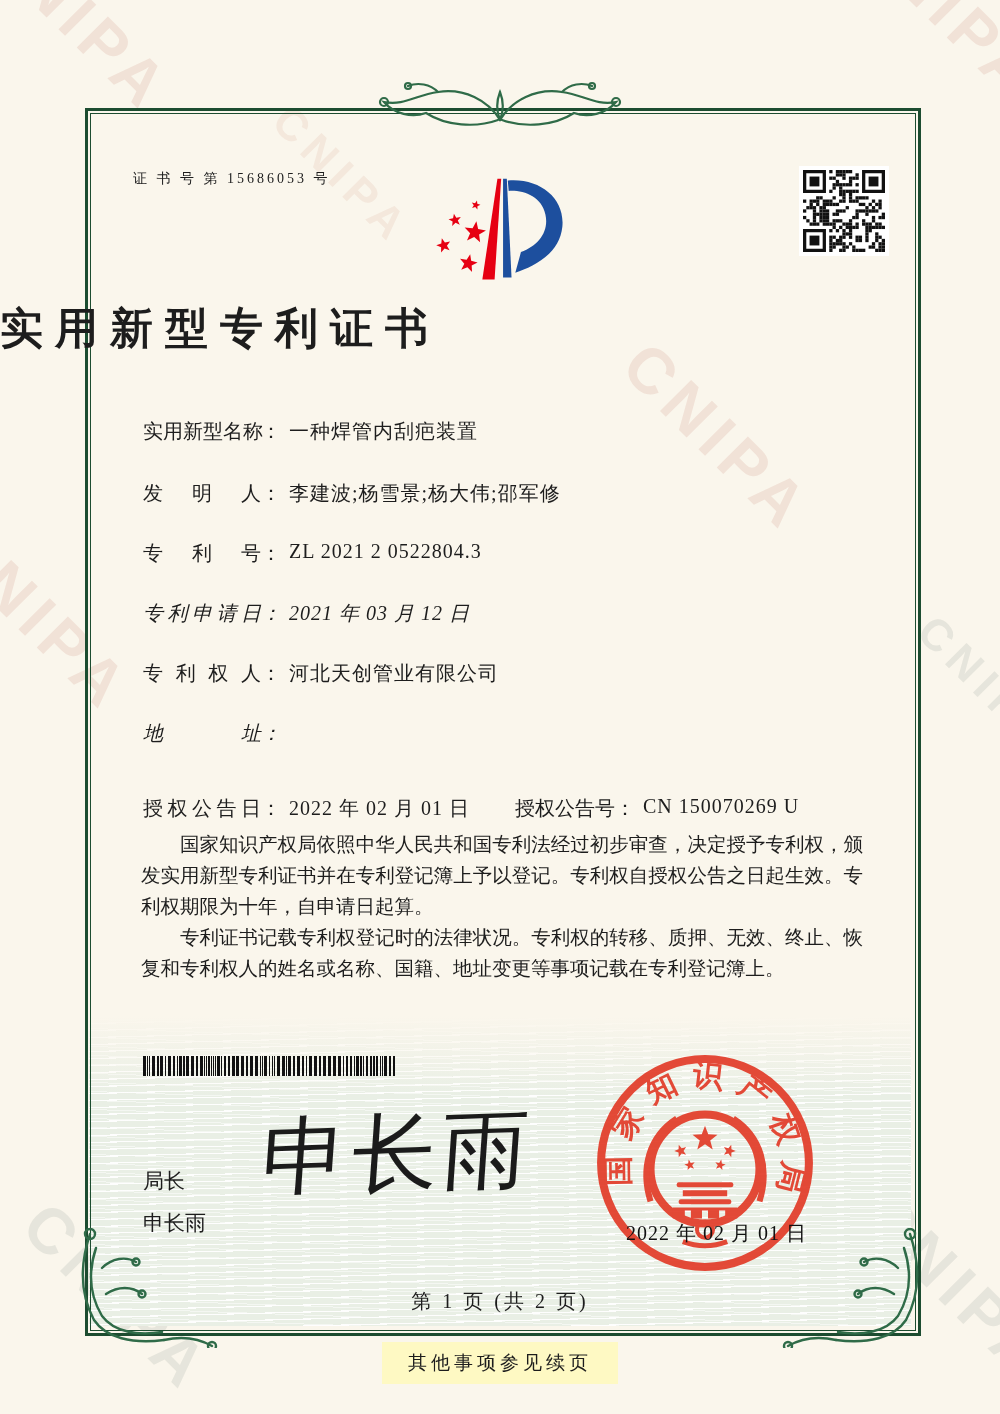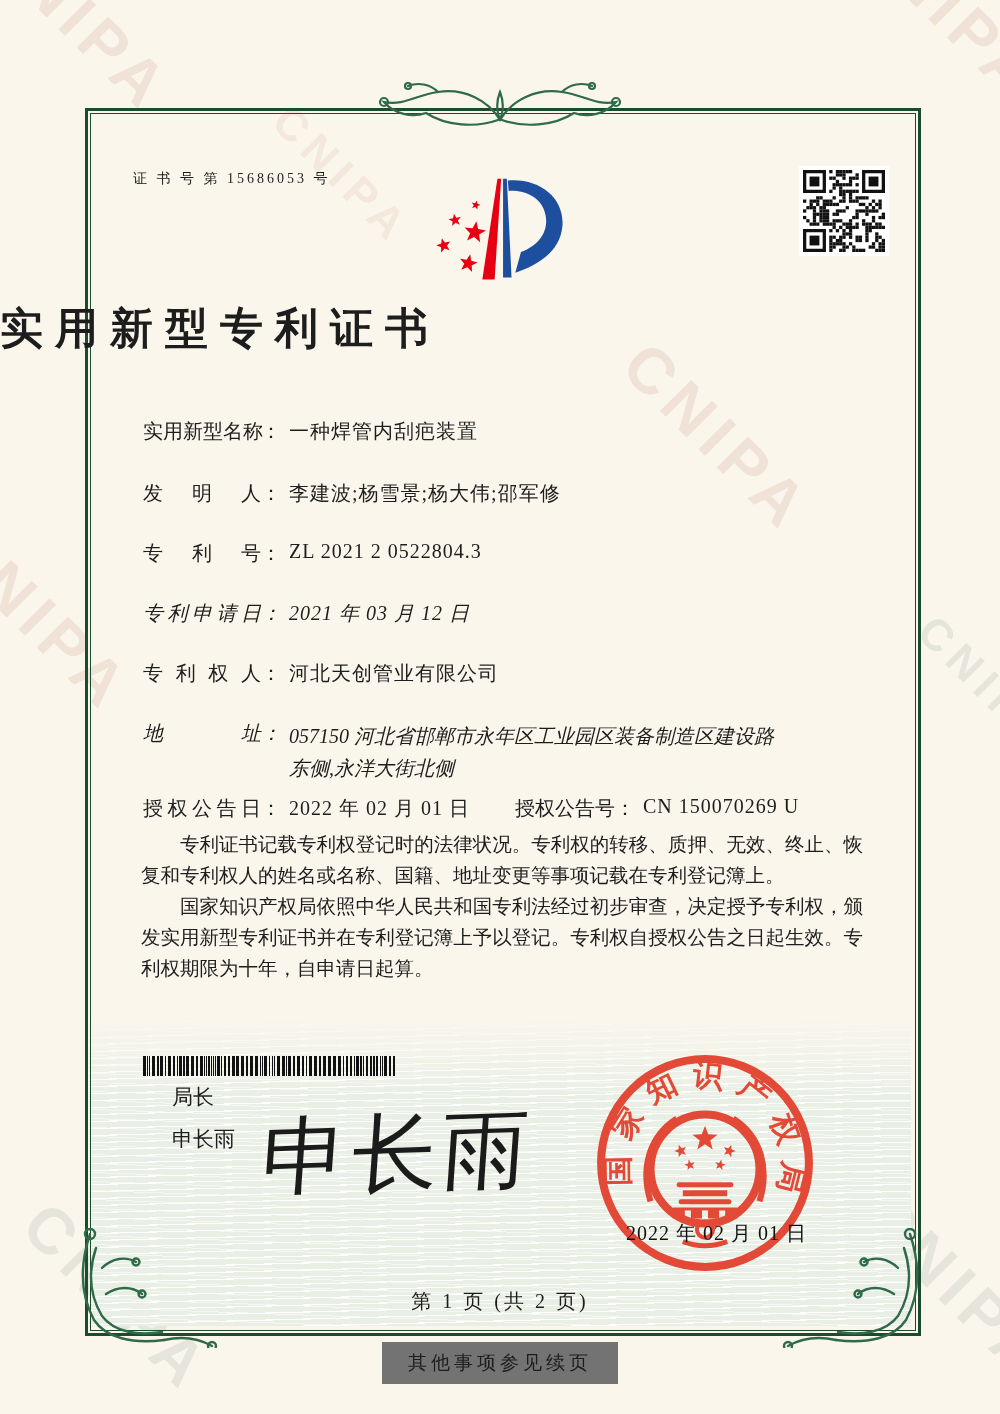--- a/index.html
+++ b/index.html
@@ -40,34 +40,34 @@
   .f-value{display:inline-block;letter-spacing:1px;vertical-align:top;}
   .addr-lines{display:inline-block;vertical-align:top;line-height:32px;}
   .grant-right{position:absolute;left:372px;top:0;white-space:nowrap;}
   
   .body-text{position:absolute;left:141px;top:829px;width:722px;font-size:19.5px;
              line-height:31px;text-align:justify;z-index:2;}
   .body-text p{margin:0;text-indent:2em;}
   
   .barcode{position:absolute;left:143px;top:1056px;z-index:2;}
   
-  .signer{position:absolute;left:143px;top:1076px;font-size:21px;z-index:2;
-          font-family:"Liberation Sans","DejaVu Sans",sans-serif;line-height:42px;margin-left:29px;}
+  .signer{position:absolute;left:143px;top:1160px;font-size:21px;z-index:2;
+          font-family:"Liberation Sans","DejaVu Sans",sans-serif;line-height:42px;}
   .signature{position:absolute;left:262px;top:1096px;font-size:86px;z-index:2;color:#1b1b1b;
              transform:rotate(-2deg) skewX(-6deg);letter-spacing:4px;
              font-family:"DejaVu Serif","Liberation Serif",serif;}
   
   .seal{position:absolute;left:592px;top:1050px;z-index:3;}
   .seal-date{position:absolute;left:626px;top:1220px;font-size:20px;letter-spacing:1px;
              color:#111;z-index:4;white-space:nowrap;}
   
   .page-info{position:absolute;left:0;top:1288px;width:100%;text-align:center;font-size:20px;
              letter-spacing:3px;z-index:2;}
   .footer-note{position:absolute;left:0;top:1342px;width:100%;text-align:center;z-index:2;}
-  .footer-note span{display:inline-block;background:#737373;padding:8px 26px;font-size:19px;
+  .footer-note span{display:inline-block;background:#fef9c3;padding:8px 26px;font-size:19px;
              letter-spacing:4px;}
 </style>
 </head>
 <body>
 
 <div class="page">
 
   <div class="wm" style="left:-40px;top:-20px;">CNIPA</div>
   <div class="wm" style="left:830px;top:-30px;">CNIPA</div>
   <div class="wm small" style="left:255px;top:150px;">CNIPA</div>
@@ -372,32 +372,32 @@
   <div class="row" style="top:540px;">
     <span class="f-label">专利号</span><span class="f-colon">：</span><span class="f-value">ZL 2021 2 0522804.3</span>
   </div>
   <div class="row" style="top:600px;font-style:italic;">
     <span class="f-label">专利申请日</span><span class="f-colon">：</span><span class="f-value">2021 年 03 月 12 日</span>
   </div>
   <div class="row" style="top:660px;">
     <span class="f-label">专利权人</span><span class="f-colon">：</span><span class="f-value">河北天创管业有限公司</span>
   </div>
   <div class="row" style="top:720px;font-style:italic;">
-    <span class="f-label">地址</span><span class="f-colon">：</span><span class="addr-lines"><span style="display:block;">057150 河北省邯郸市永年区工业园区装备制造区建设路</span><span style="display:block;">东侧,永洋大街北侧</span></span>
+    <span class="f-label">地址</span><span class="f-colon">：</span>
   </div>
   <div class="row" style="top:795px;width:722px;">
     <span class="f-label">授权公告日</span><span class="f-colon">：</span><span class="f-value">2022 年 02 月 01 日</span>
     <span class="grant-right">
       <span>授权公告号</span><span class="f-colon">：</span><span class="f-value">CN 150070269 U</span>
     </span>
   </div>
 
   <div class="body-text">
+    <p>国家知识产权局依照中华人民共和国专利法经过初步审查，决定授予专利权，颁发实用新型专利证书并在专利登记簿上予以登记。专利权自授权公告之日起生效。专利权期限为十年，自申请日起算。</p>
     <p>专利证书记载专利权登记时的法律状况。专利权的转移、质押、无效、终止、恢复和专利权人的姓名或名称、国籍、地址变更等事项记载在专利登记簿上。</p>
-    <p>国家知识产权局依照中华人民共和国专利法经过初步审查，决定授予专利权，颁发实用新型专利证书并在专利登记簿上予以登记。专利权自授权公告之日起生效。专利权期限为十年，自申请日起算。</p>
   </div>
 
   <svg class="barcode" width="256" height="20" viewBox="0 0 256 20">
     <g id="barcode-bars" fill="#111111">
         <rect x="0" y="0" width="3" height="20"></rect>
         <rect x="4" y="0" width="1" height="20"></rect>
         <rect x="6" y="0" width="1" height="20"></rect>
         <rect x="9" y="0" width="3" height="20"></rect>
         <rect x="14" y="0" width="2" height="20"></rect>
         <rect x="17" y="0" width="3" height="20"></rect>

